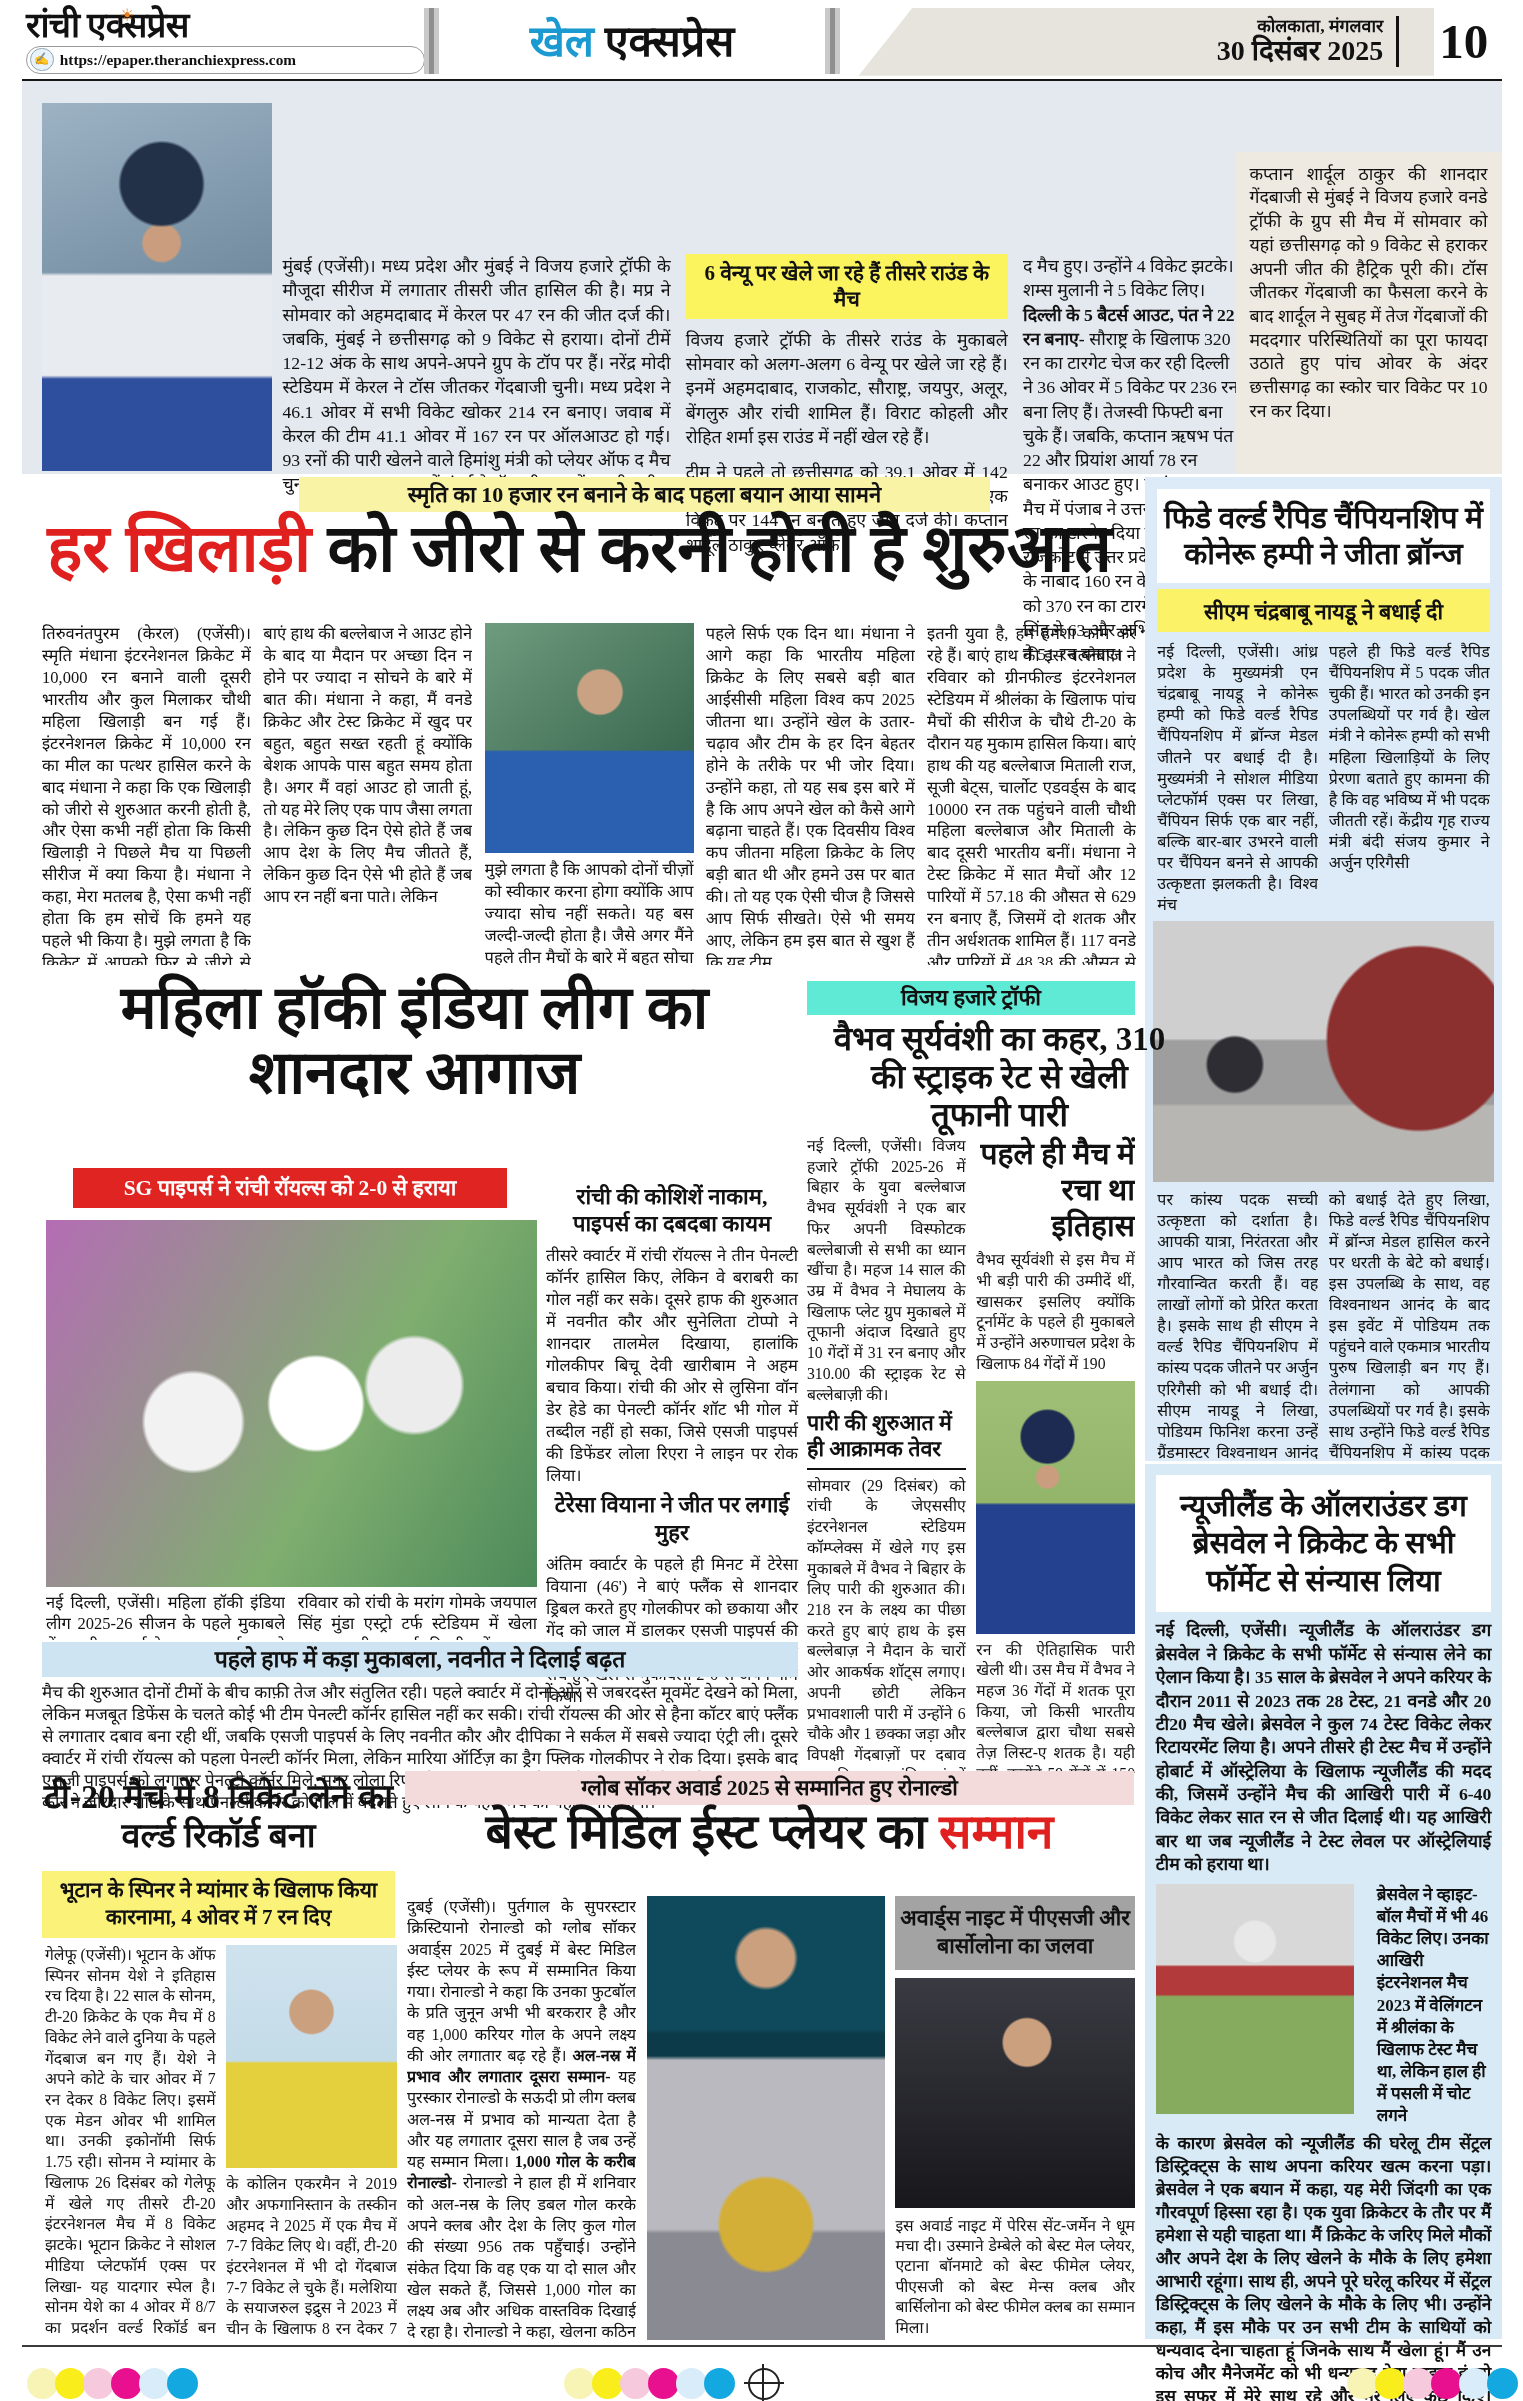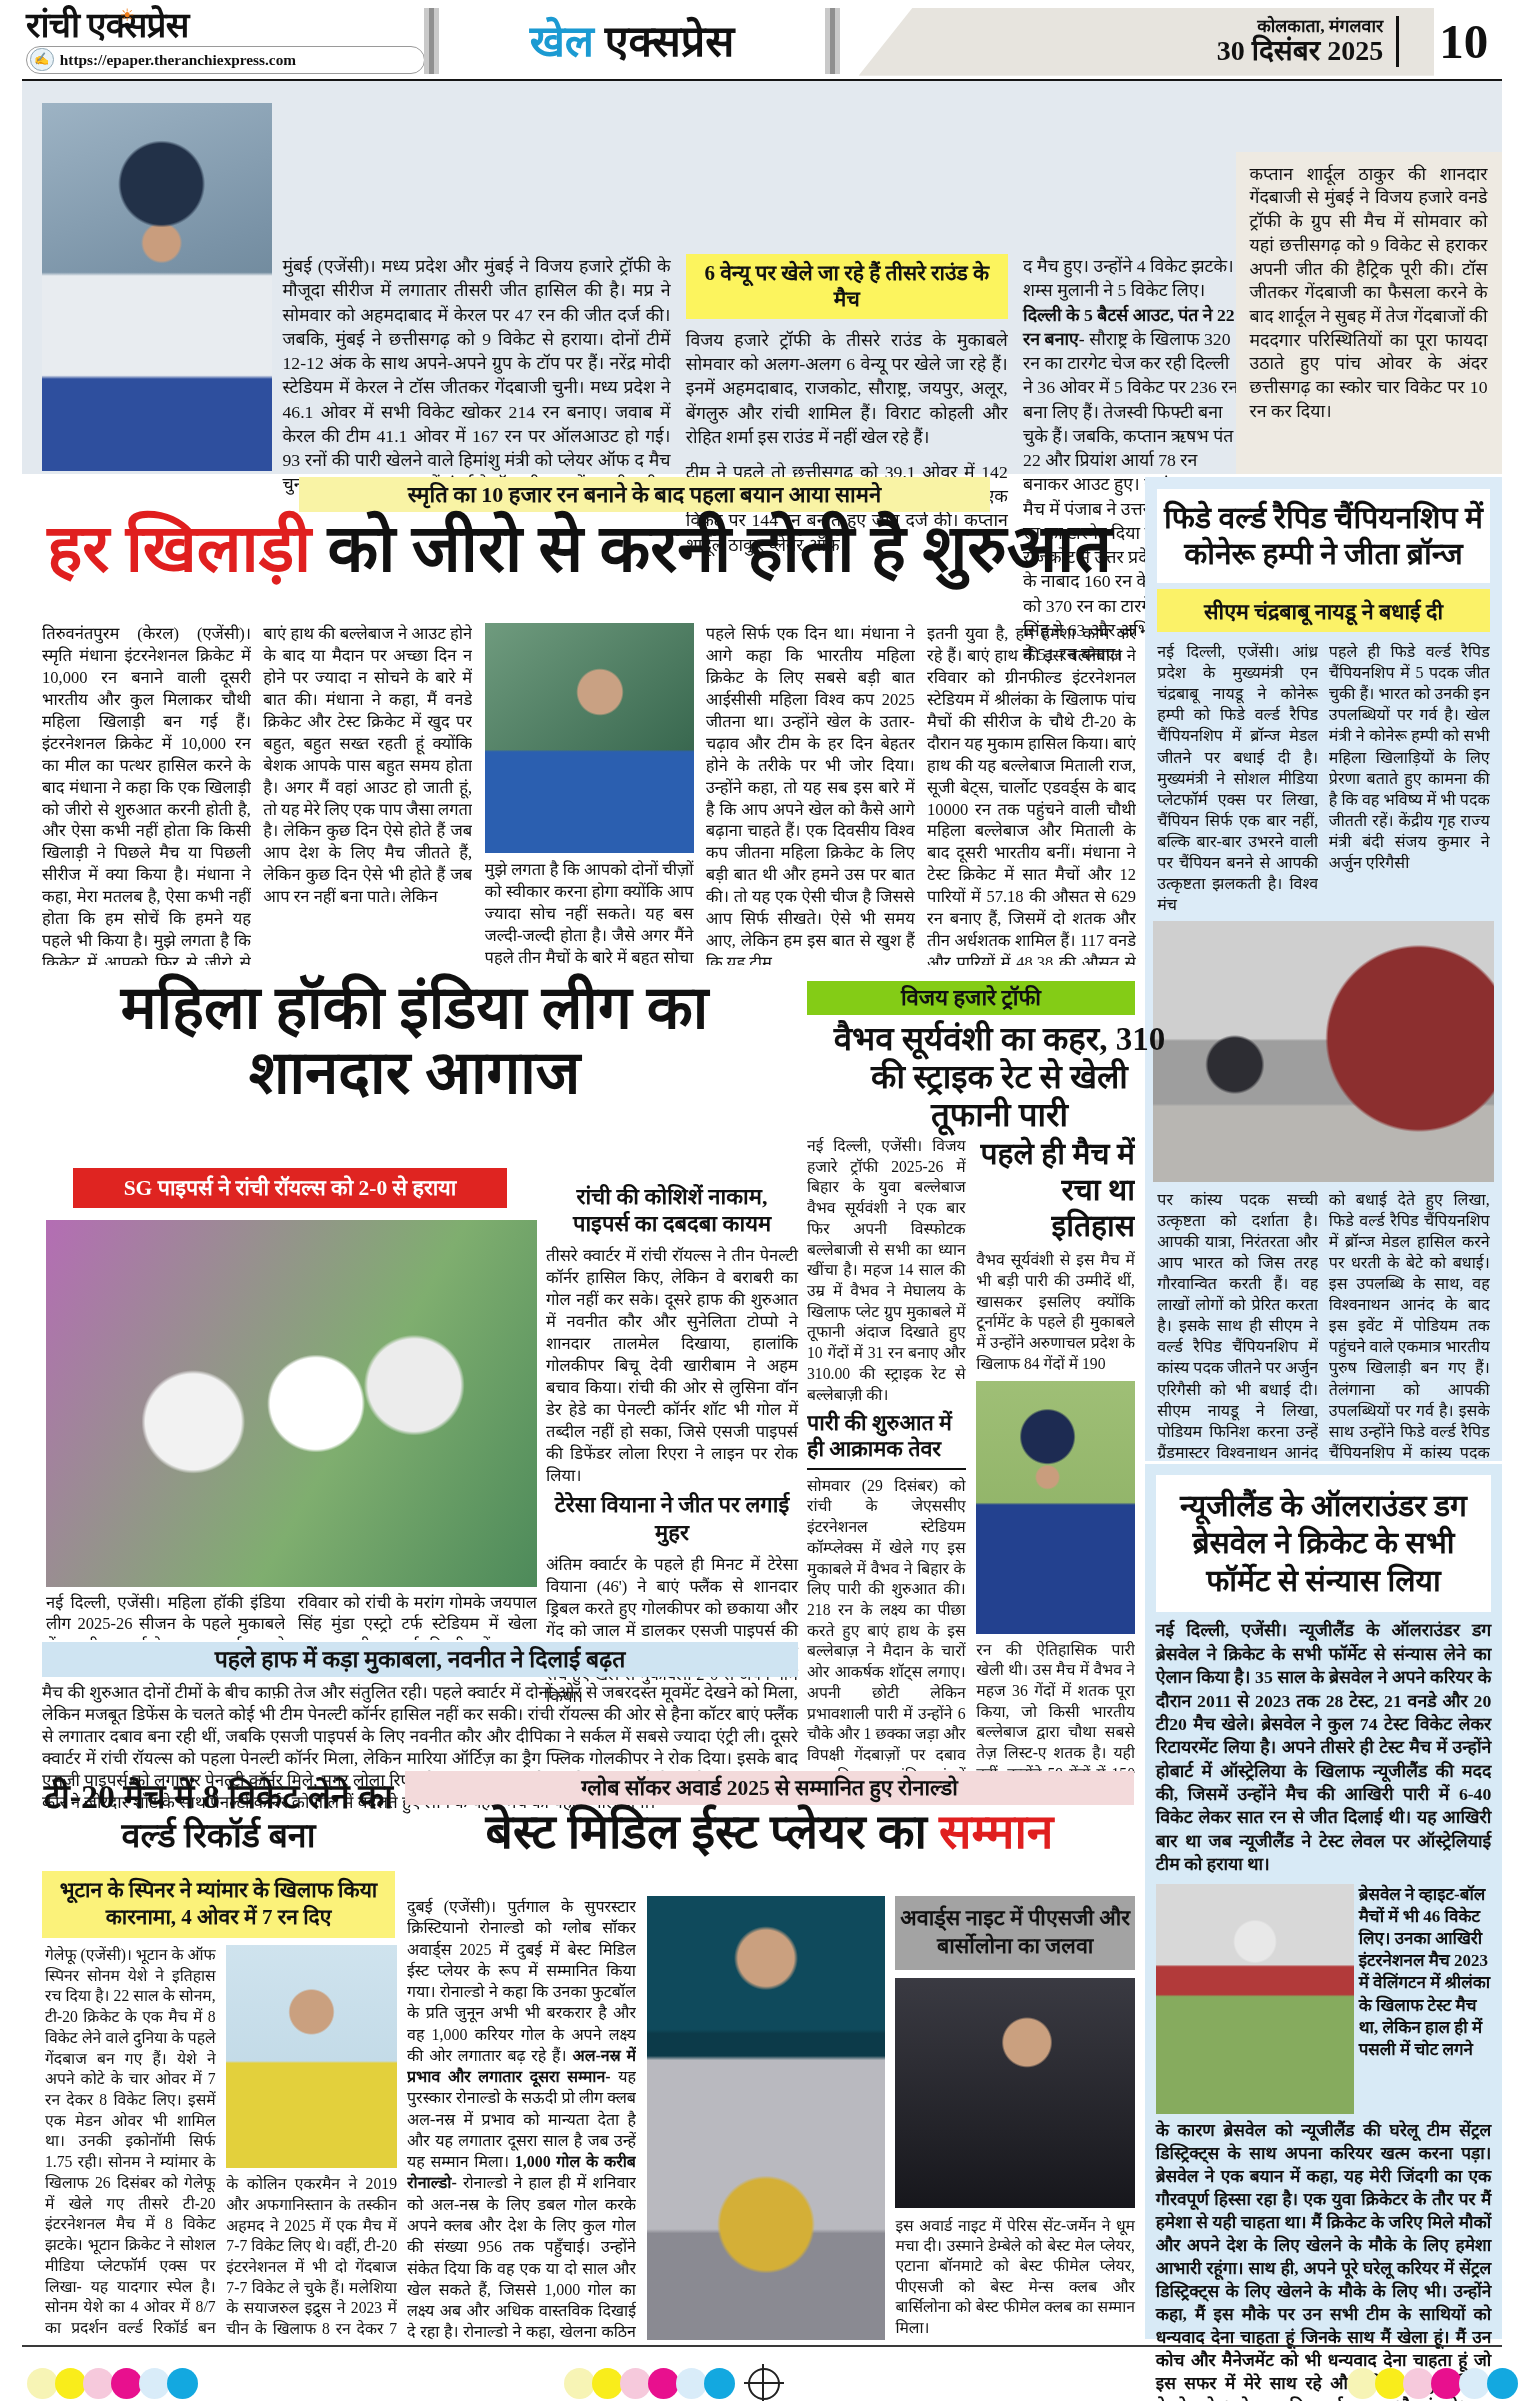--- a/index.html
+++ b/index.html
@@ -64,21 +64,21 @@
   .fcol{flex:1;overflow:hidden;}
   .chess-photo{margin:3.1px 7.7px;height:261px;
      background:
        radial-gradient(circle at 24% 55%, #2d2d33 0 9%, transparent 10%),
        radial-gradient(circle at 78% 45%, #8c2f2f 0 30%, transparent 31%),
        linear-gradient(180deg,#cfcfcf 0 45%,#9e9e9e 46% 70%,#b8b6b2 71% 100%);}
   .fide-cols2{margin:6.1px 12.3px;display:flex;gap:10.7px;font-size:16px;line-height:1.32;height:299px;}
   .nz-box{position:absolute;left:1145px;top:1464px;width:357px;height:875px;background:#d8eaf6;box-sizing:border-box;}
   .nz-head{margin:10.7px 10.7px 7.7px;background:#fff;text-align:center;font-size:30px;font-weight:900;padding:12.3px 4.6px;line-height:1.25;}
   .nz-body1{margin:0 10.7px;font-size:17.7px;font-weight:700;line-height:1.32;text-align:justify;}
-  .nz-row{margin:7.7px 10.7px 4.6px;display:flex;gap:5px;}
+  .nz-row{margin:7.7px 10.7px 4.6px;display:flex;gap:23px;}
   .bracewell-photo{flex:0 0 198px;height:230px;
      background:
        radial-gradient(circle at 50% 25%, #e8e8e8 0 10%, transparent 11%),
        linear-gradient(180deg,#d8d8d8 0 35%,#b23a3a 36% 48%,#86ab5e 49% 100%);}
   .nz-side{flex:1;font-size:17px;font-weight:700;line-height:1.3;}
   .nz-body2{margin:0 10.7px;font-size:17.3px;font-weight:700;line-height:1.33;text-align:justify;}
   
   .hockey-headline{position:absolute;left:54px;top:976px;width:721px;text-align:center;font-size:60px;font-weight:900;line-height:1.08;}
   .hockey-strap{position:absolute;left:73px;top:1168px;width:434px;height:40px;background:#df2421;color:#fff;
                 font-size:21.5px;font-weight:900;text-align:center;line-height:40px;}
@@ -90,21 +90,21 @@
        linear-gradient(120deg,#b46db4 0%,#7fae6f 60%,#4d8a5a 100%);}
   .hockey-side{position:absolute;left:546px;top:1178px;width:252px;height:460px;}
   .side-subhead{font-size:22px;font-weight:900;text-align:center;line-height:1.25;margin:4.6px 0 7.7px;}
   .side-body{font-size:16.5px;line-height:1.33;text-align:justify;}
   .hockey-intro{position:absolute;left:46px;top:1592px;width:491px;height:48px;display:flex;gap:12.3px;font-size:16.5px;line-height:1.3;}
   .hockey-intro div{flex:1;overflow:hidden;}
   .hockey-band{position:absolute;left:42px;top:1642px;width:756px;height:35px;background:#cfe4f2;
                text-align:center;font-weight:900;font-size:23px;line-height:35px;}
   .hockey-band-body{position:absolute;left:42px;top:1682px;width:756px;height:89px;font-size:17px;line-height:1.3;text-align:justify;}
   
-  .vh-kicker{position:absolute;left:807px;top:981px;width:328px;height:34px;background:#84cc16;
+  .vh-kicker{position:absolute;left:807px;top:981px;width:328px;height:34px;background:#5eead4;
              text-align:center;font-weight:900;font-size:22px;line-height:34px;}
   .vh-headline{position:absolute;left:832px;top:1021px;width:335px;text-align:center;font-size:33px;font-weight:900;line-height:1.15;}
   .vh-cols{position:absolute;left:807px;top:1136px;width:328px;height:637px;display:flex;gap:10.7px;font-size:15.7px;line-height:1.32;}
   .vcol{flex:1;overflow:hidden;}
   .vh-sub{font-size:21.5px;font-weight:900;text-align:left;line-height:1.2;margin:6.1px 0;border-bottom:2.3px solid #111;padding-bottom:4.6px;}
   .vh-sub2{font-size:30px;font-weight:700;text-align:right;line-height:1.2;margin:0 0 6.1px;}
   .vaibhav-photo{width:100%;height:253px;margin:6.1px 0;
      background:
        radial-gradient(circle at 45% 22%, #1d2b52 0 12%, transparent 13%),
        radial-gradient(circle at 45% 38%, #c99d7d 0 6%, transparent 7%),

